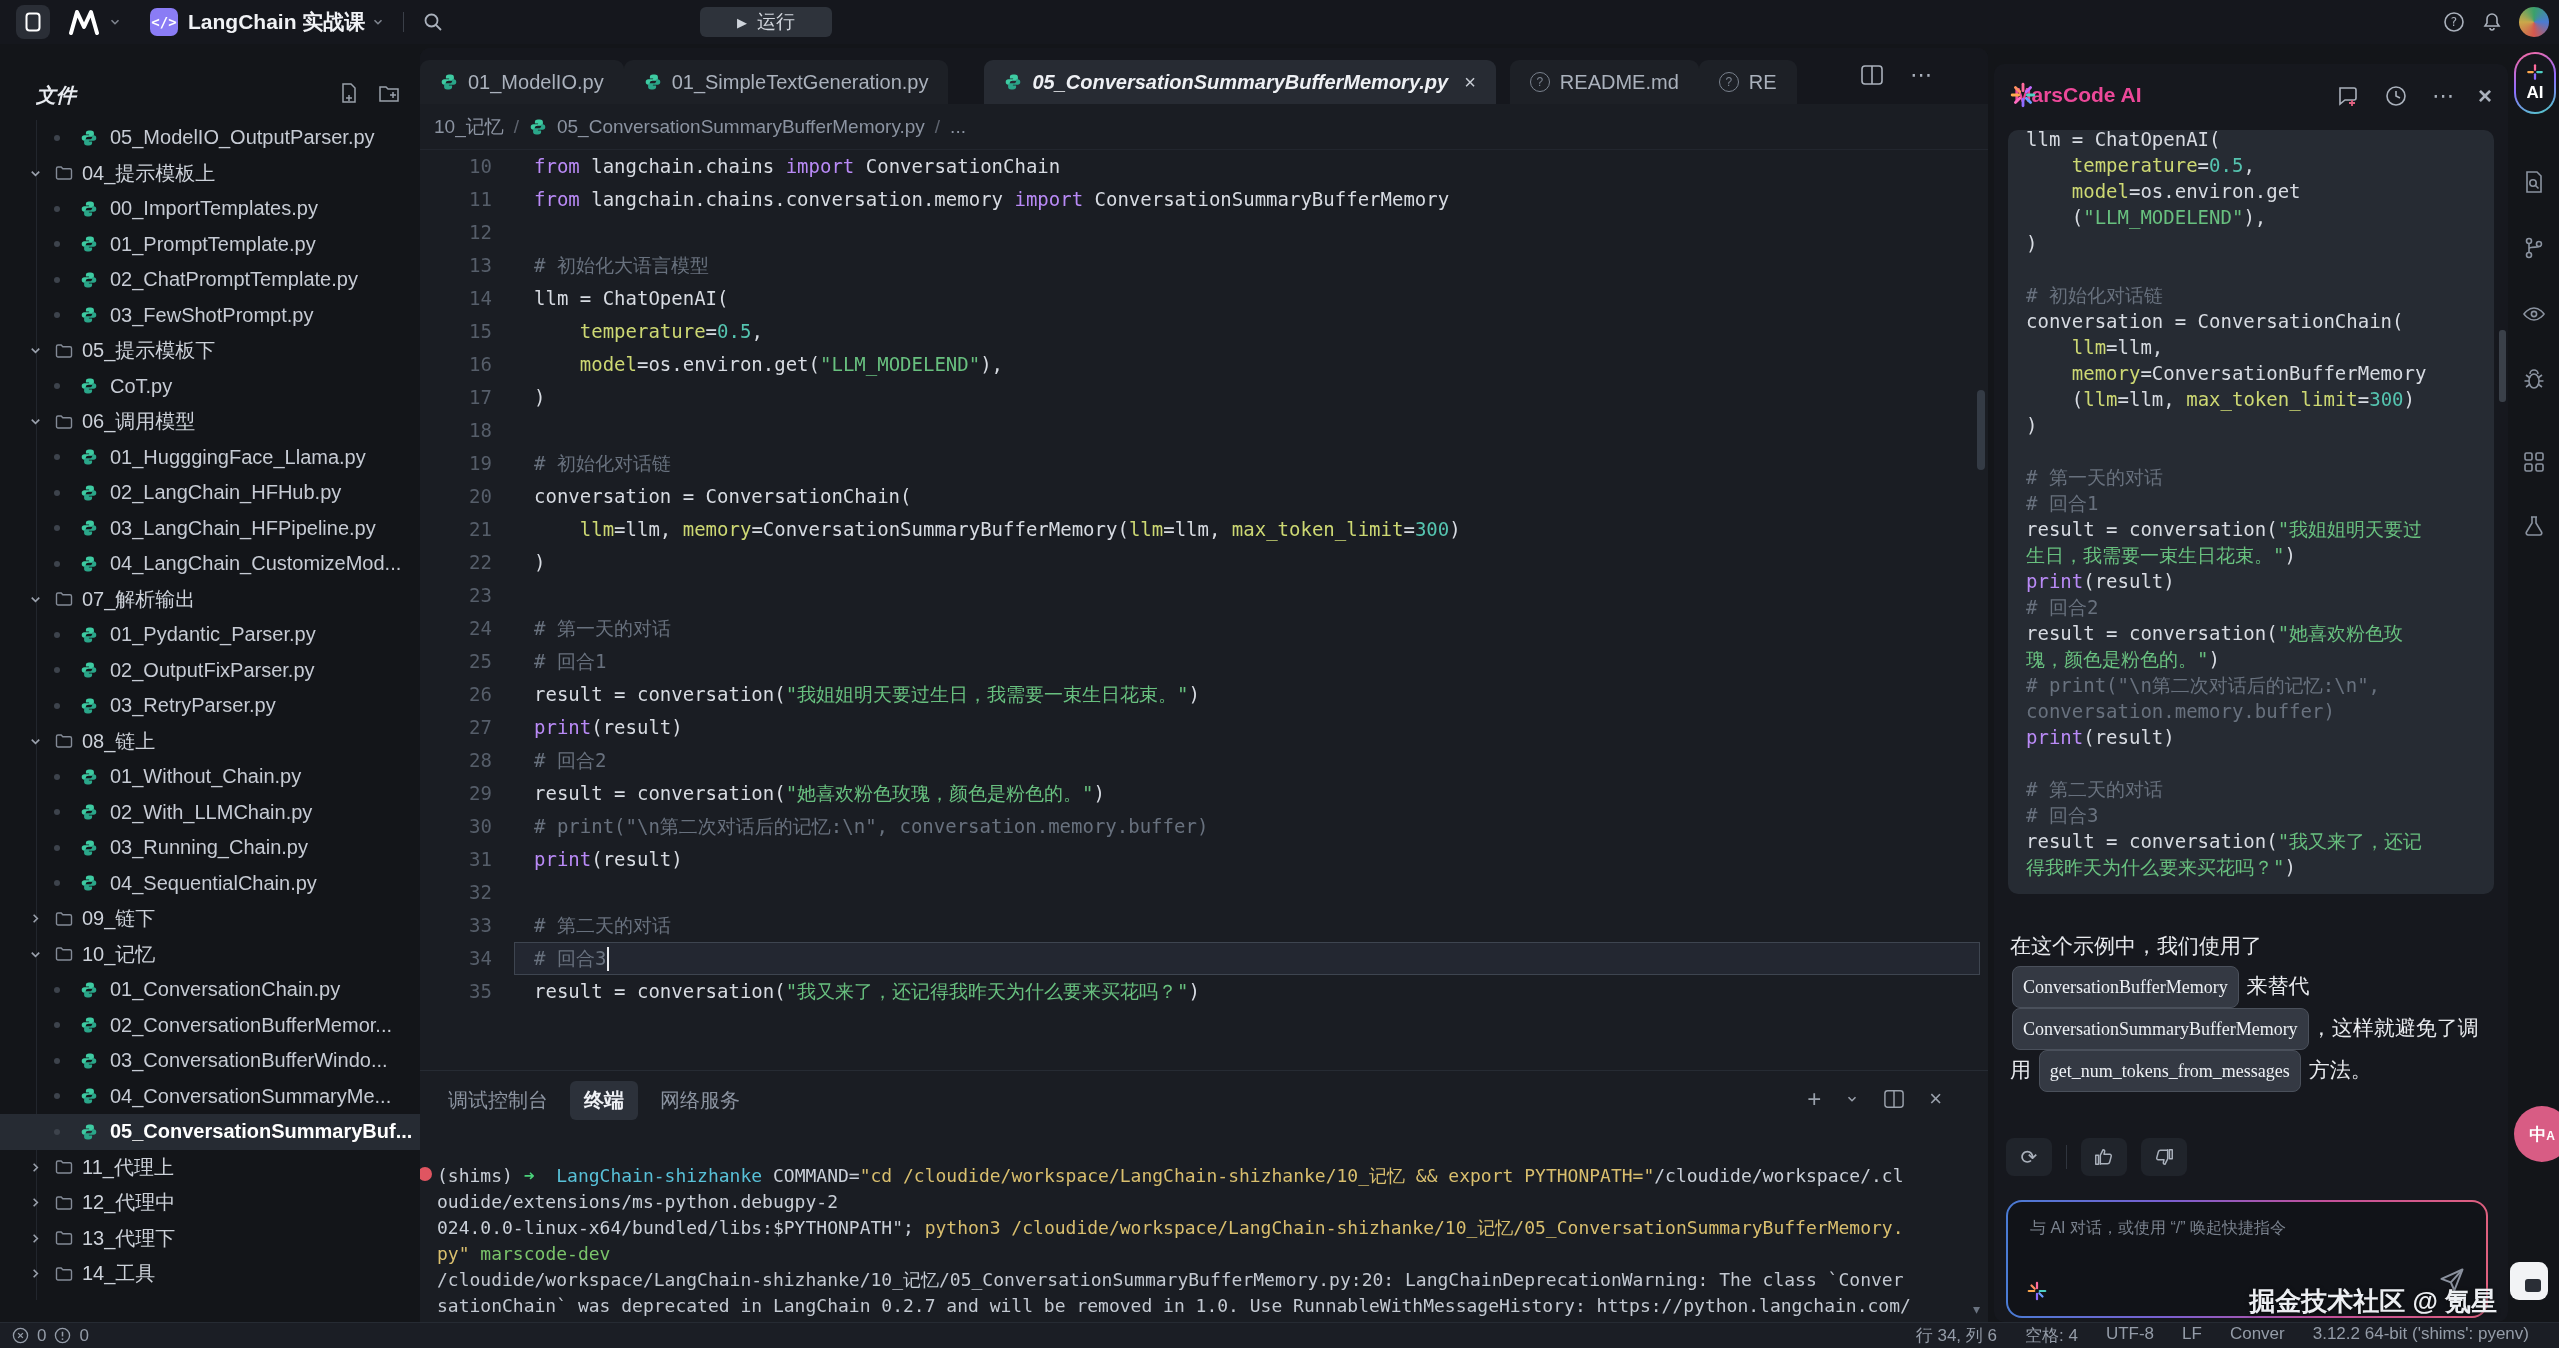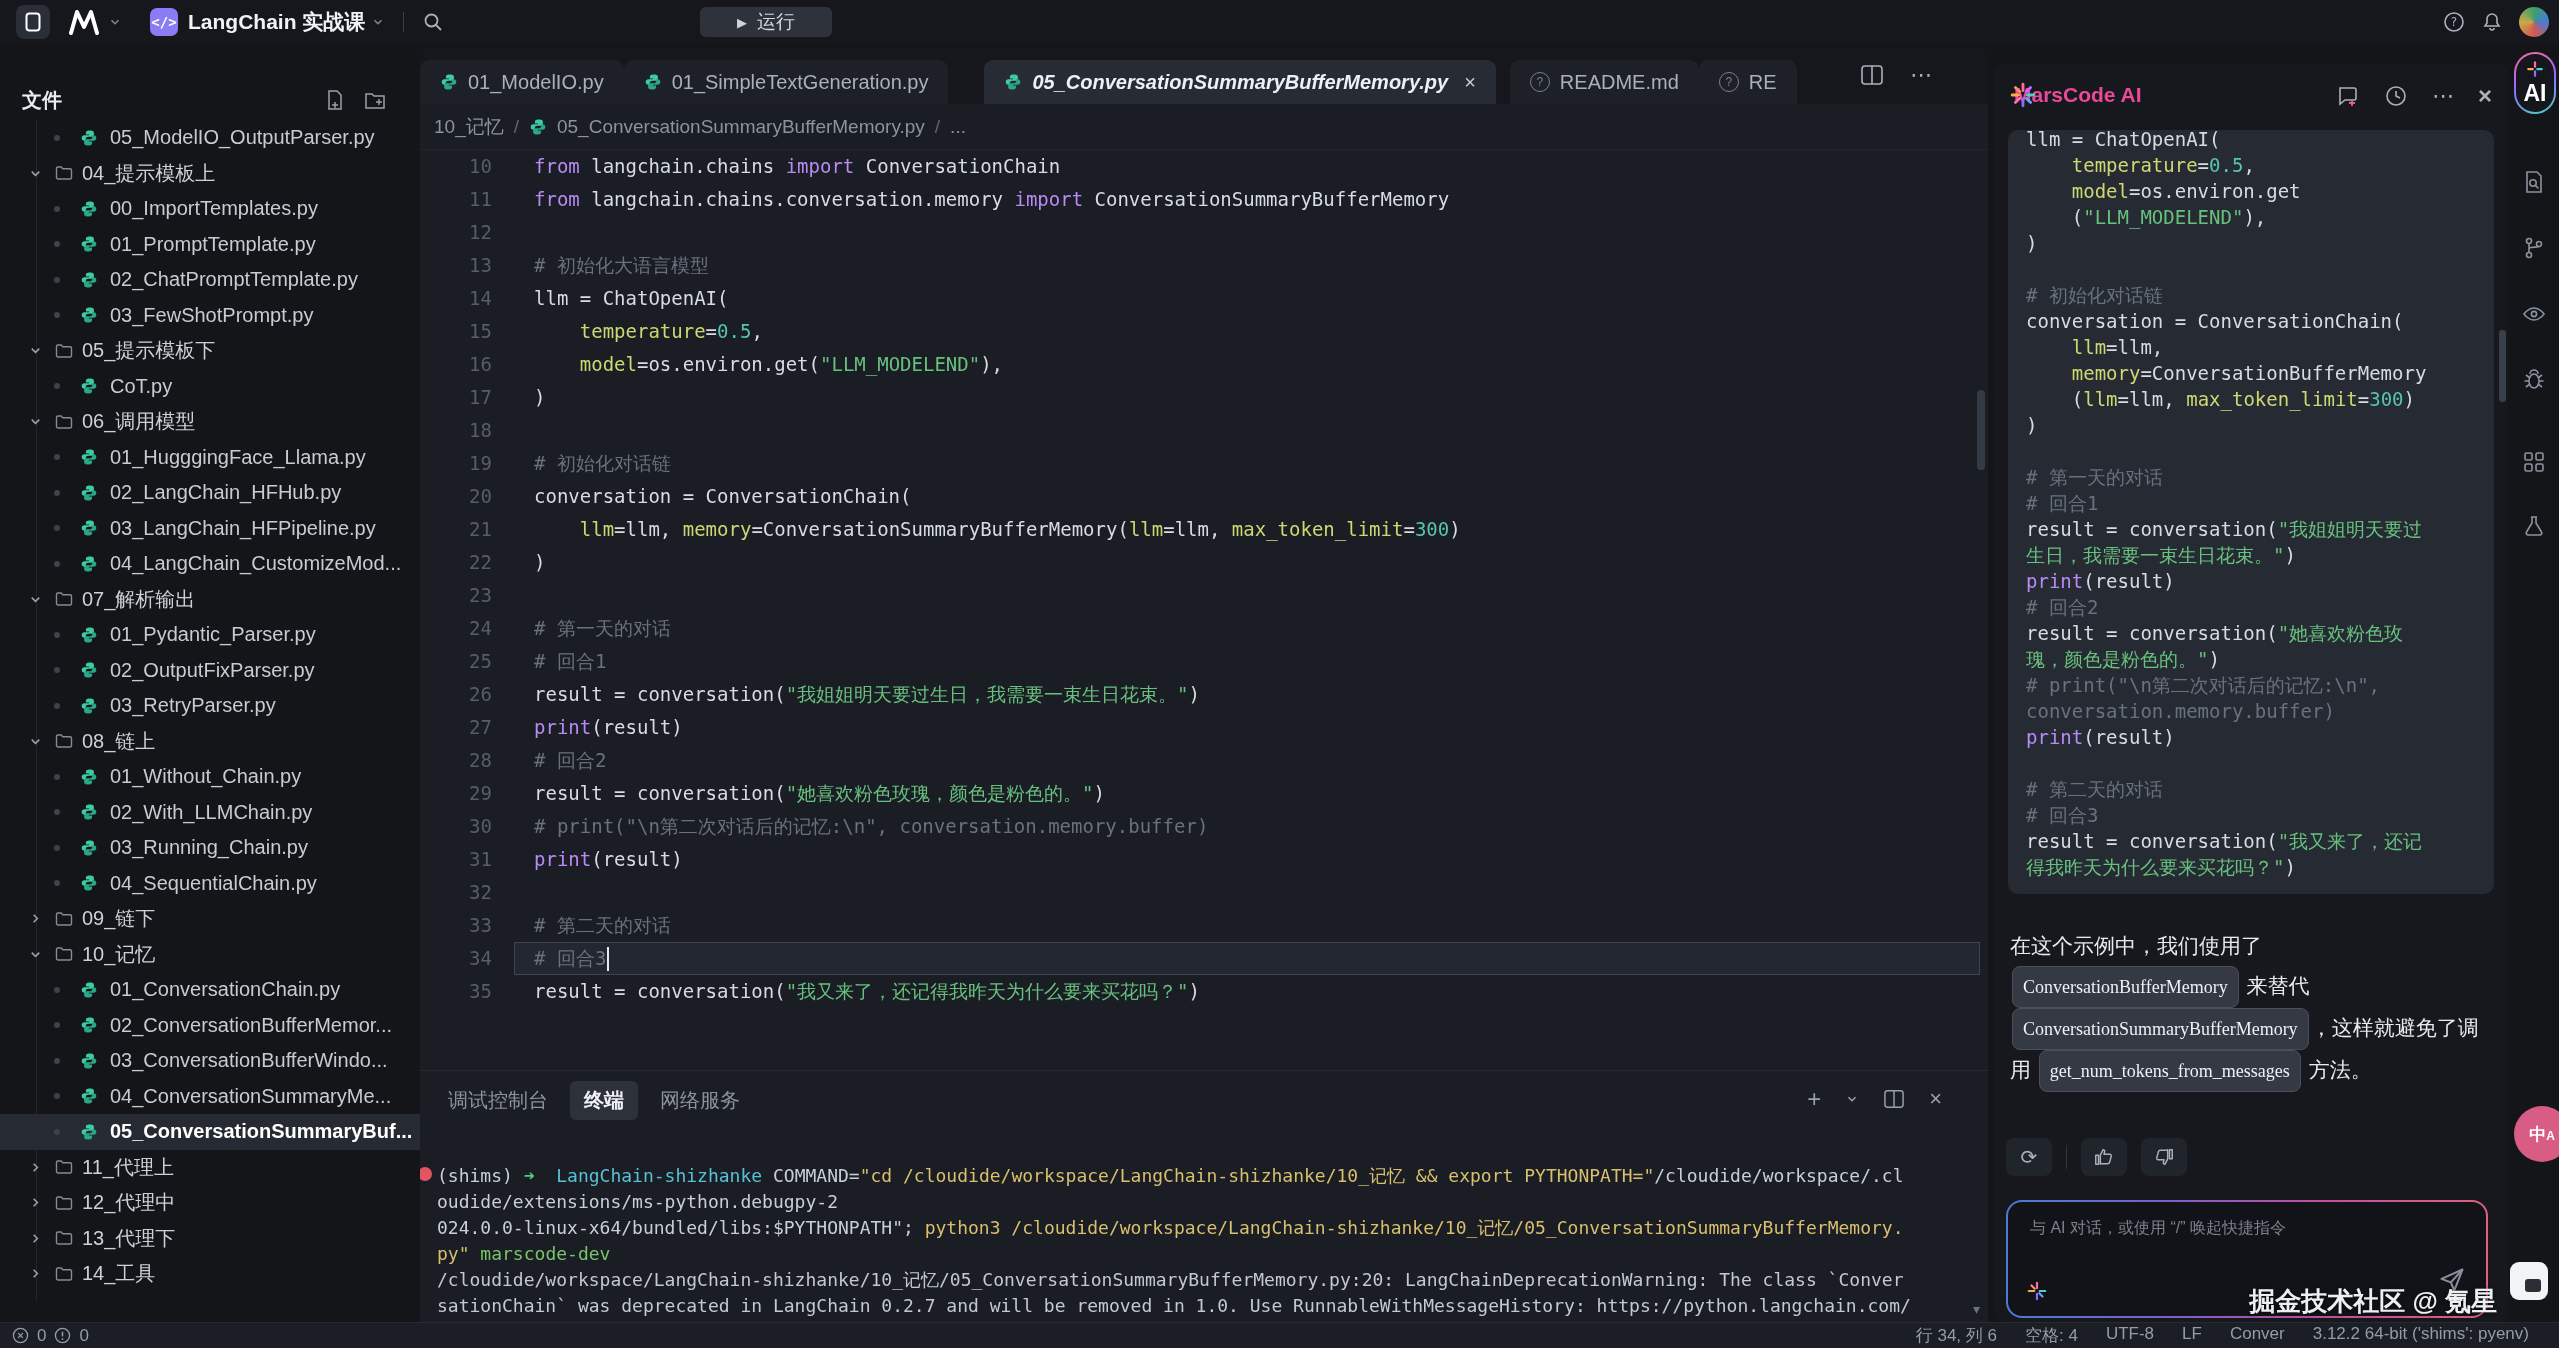--- a/index.html
+++ b/index.html
@@ -14,21 +14,21 @@
   .chev{margin-left:6px;opacity:.8;}
   .codebadge{margin-left:28px;width:28px;height:28px;border-radius:7px;background:#8a7cf5;color:#fff;font-weight:bold;font-size:14px;display:flex;align-items:center;justify-content:center;font-family:"DejaVu Sans Mono",monospace;}
   .projtitle{margin-left:10px;font-size:21px;font-weight:bold;color:#f0f2f5;}
   .tdivider{width:1px;height:20px;background:#3a3f48;margin-left:18px;}
   .searchic{margin-left:18px;}
   .runbtn{position:absolute;left:700px;top:7px;width:132px;height:30px;background:#2e333b;border-radius:6px;display:flex;align-items:center;justify-content:center;gap:10px;color:#d3d7de;font-size:19px;}
   .runbtn .play{color:#cfd4db;font-size:13px;}
   .topright{position:absolute;right:10px;top:0;height:44px;display:flex;align-items:center;gap:16px;}
   .avatar{width:30px;height:30px;border-radius:50%;background:conic-gradient(#3aa06a,#4a7bd4,#d4574e,#caa84a,#3aa06a);}
   
-  .side-head{position:absolute;left:0;top:82px;width:420px;height:36px;display:flex;align-items:center;}
+  .side-head{position:absolute;left:14px;top:82px;width:420px;height:36px;display:flex;font-style:italic;}
   .side-head .lbl{margin-left:22px;font-size:20px;font-weight:bold;color:#e8ebf0;}
   .side-head .acts{position:absolute;right:34px;display:flex;gap:18px;}
   .tree{position:absolute;left:0;top:120px;width:420px;}
   .trow{height:35.5px;display:flex;align-items:center;font-size:20px;color:#c6cbd4;position:relative;}
   .trow.sel{background:#262b33;}
   .trow.sel .tlabel{color:#ffffff;font-weight:bold;}
   .trow .slot-ch{position:absolute;left:28px;}
   .trow .slot-fold{position:absolute;left:54px;}
   .trow .fdot{position:absolute;left:54px;width:6px;height:6px;border-radius:50%;background:#3d434c;}
   .trow .slot-py{position:absolute;left:80px;}
@@ -81,21 +81,21 @@
   .ai-inputwrap{position:absolute;left:12px;top:1136px;width:482px;height:118px;border-radius:16px;padding:2px;box-sizing:border-box;background:linear-gradient(90deg,#4a7bd4,#7a5fd0,#c4509a,#e0607f);}
   .ai-input{width:100%;height:100%;background:#111318;border-radius:14px;position:relative;}
   .ai-ph{position:absolute;left:22px;top:16px;font-size:16px;color:#7a828e;}
   .ai-input .spark2{position:absolute;left:18px;bottom:14px;}
   .ai-send{position:absolute;right:20px;bottom:22px;}
   .watermark{position:absolute;right:62px;top:1284px;font-size:26px;font-weight:bold;color:#eceef2;text-shadow:0 1px 4px rgba(0,0,0,.65);z-index:60;}
   
   .rail{position:absolute;left:2508px;top:44px;width:51px;height:1278px;}
   .ai-pill{position:absolute;left:6px;top:8px;width:42px;height:62px;border-radius:22px;padding:2px;box-sizing:border-box;background:linear-gradient(160deg,#ff6b9d,#8f6bff,#4dd0c4);}
   .ai-pill .inner{width:100%;height:100%;border-radius:20px;background:#15171d;display:flex;flex-direction:column;align-items:center;justify-content:center;gap:2px;}
-  .ai-pill .ailbl{color:#fff;font-weight:bold;font-size:23px;}
+  .ai-pill .ailbl{color:#fff;font-weight:bold;font-size:17px;}
   .railic{position:absolute;left:14px;}
   .fab{position:absolute;left:2514px;top:1106px;width:56px;height:56px;border-radius:50%;background:#d85c84;z-index:50;display:flex;align-items:center;justify-content:center;color:#fff;font-size:17px;font-weight:bold;}
   .whitebox{position:absolute;left:2510px;top:1262px;width:38px;height:38px;border-radius:9px;background:#f2f3f5;z-index:55;display:flex;align-items:flex-end;justify-content:flex-end;}
   .whitebox .notch{width:16px;height:13px;background:#2a2e36;border-radius:3px;margin:0 7px 8px 0;}
   
   .status{position:absolute;left:0;top:1322px;width:2559px;height:26px;background:#1b1e25;border-top:1px solid #262b33;display:flex;align-items:center;font-size:17px;color:#949ca8;box-sizing:border-box;}
   .st-left{display:flex;align-items:center;gap:8px;margin-left:12px;}
   .st-right{position:absolute;right:30px;display:flex;gap:28px;white-space:nowrap;}
 </style>
 </head>

